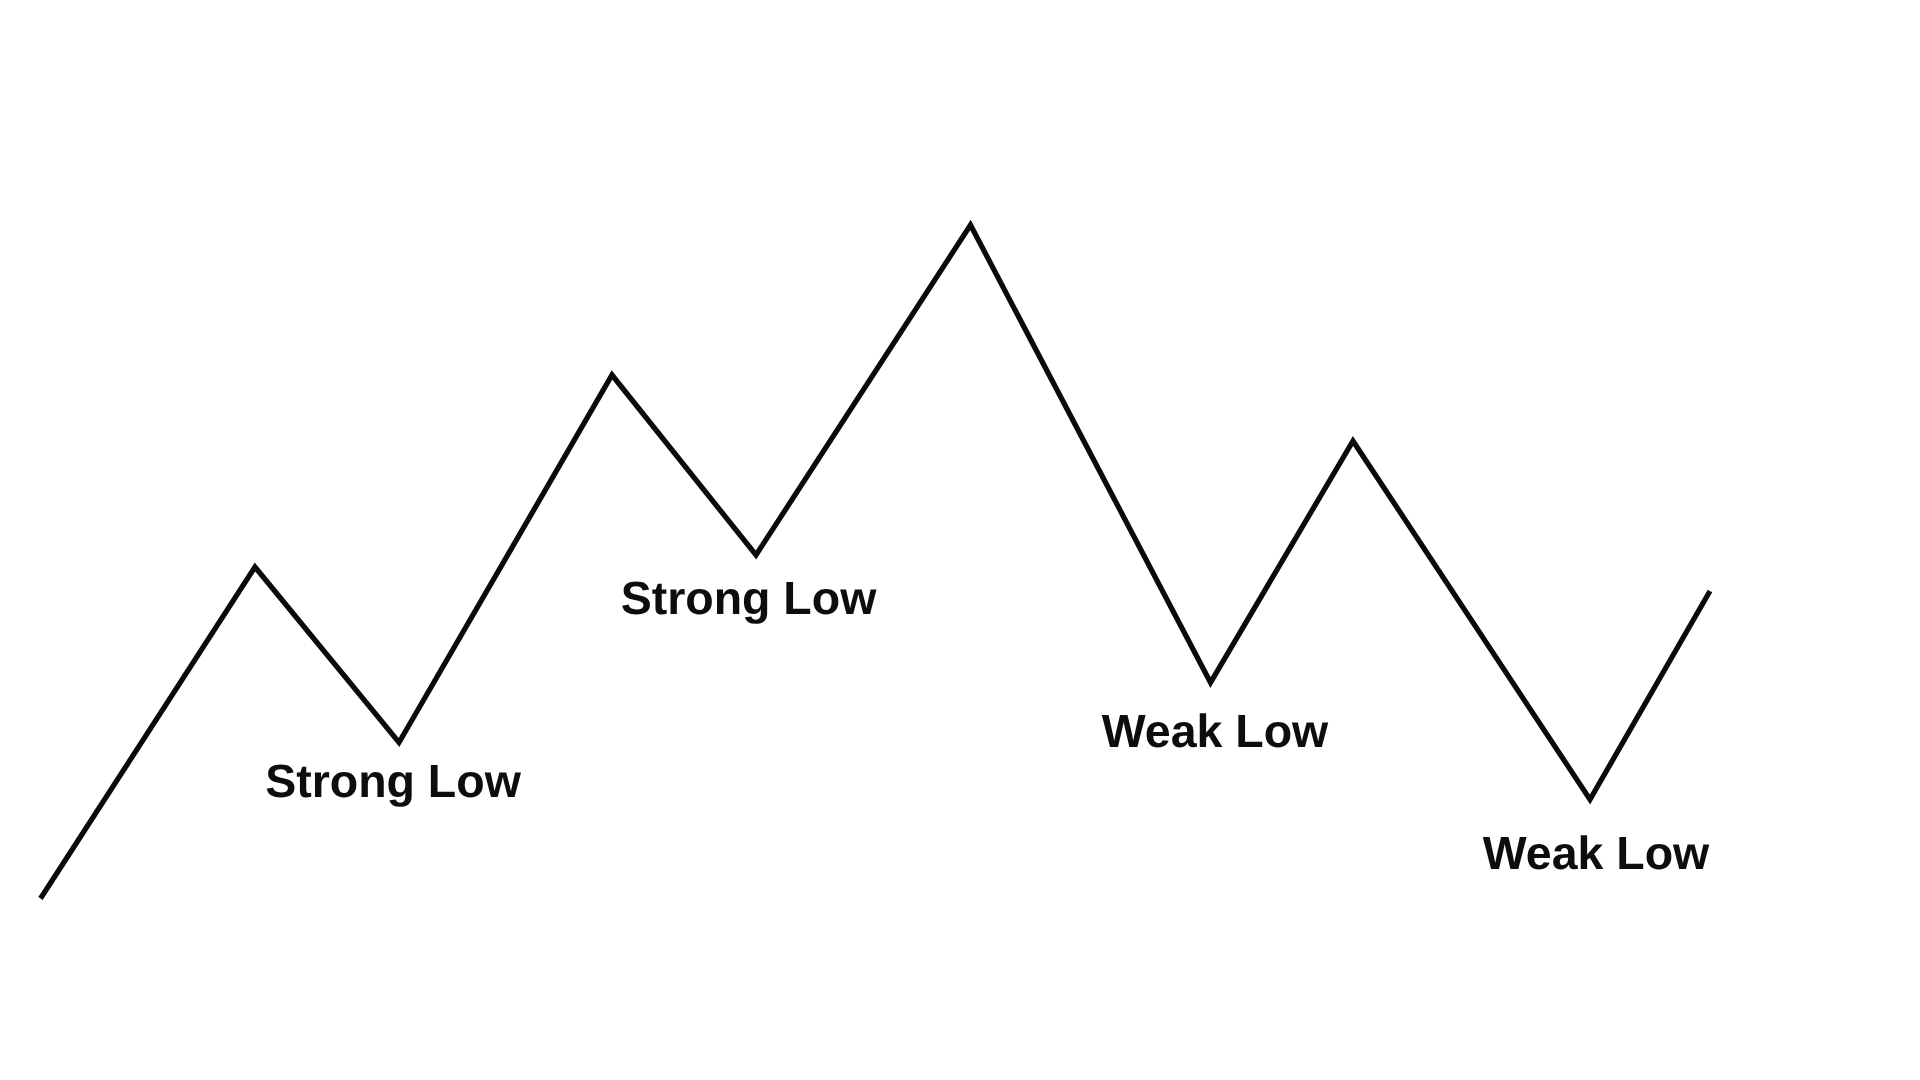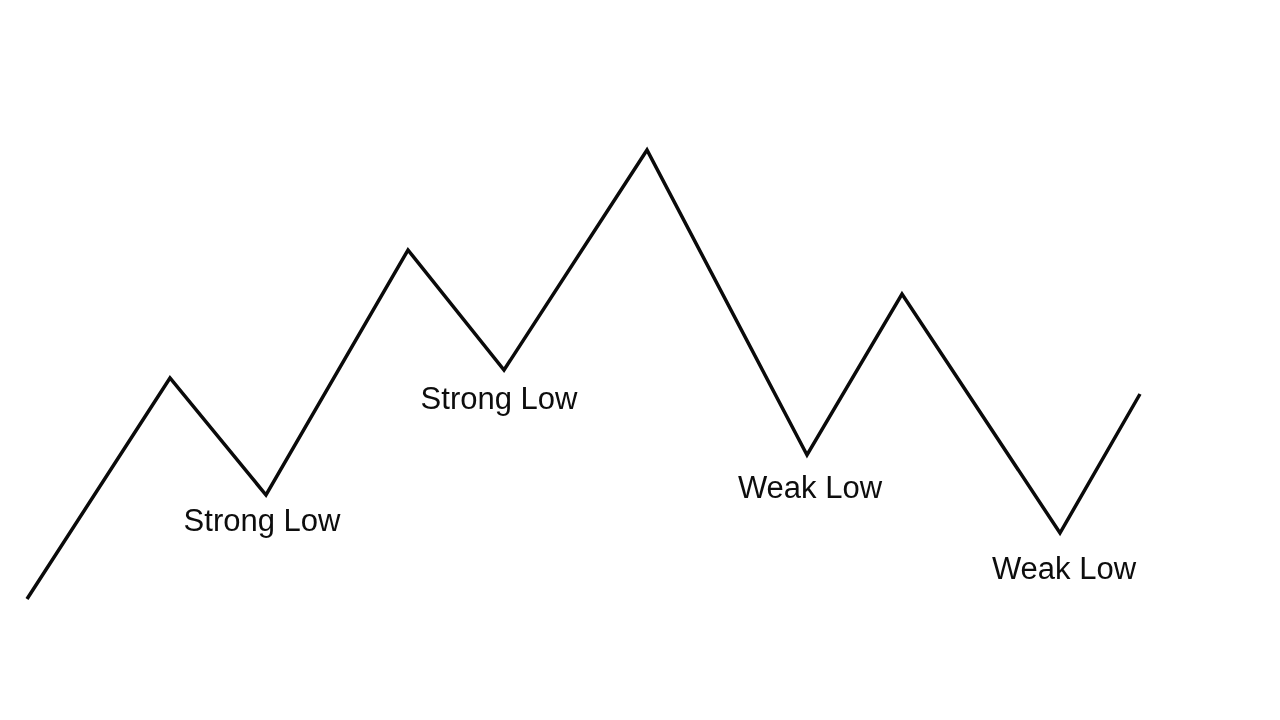--- a/index.html
+++ b/index.html
@@ -16,21 +16,21 @@
     font-family: "Liberation Sans", "DejaVu Sans", sans-serif;
   }
   .canvas svg {
     position: absolute;
     top: 0;
     left: 0;
   }
   .swing-label {
     position: absolute;
     transform: translateX(-50%);
-    font-weight: 400;
+    font-weight: 700;
     font-size: 31px;
     line-height: 1;
     color: #0d0d0d;
     white-space: nowrap;
     letter-spacing: 0px;
   }
   .label-strong-1 { left: 262px;  top: 505px; }
   .label-strong-2 { left: 499px;  top: 383px; }
   .label-weak-1   { left: 810px;  top: 472px; }
   .label-weak-2   { left: 1064px; top: 553px; }

